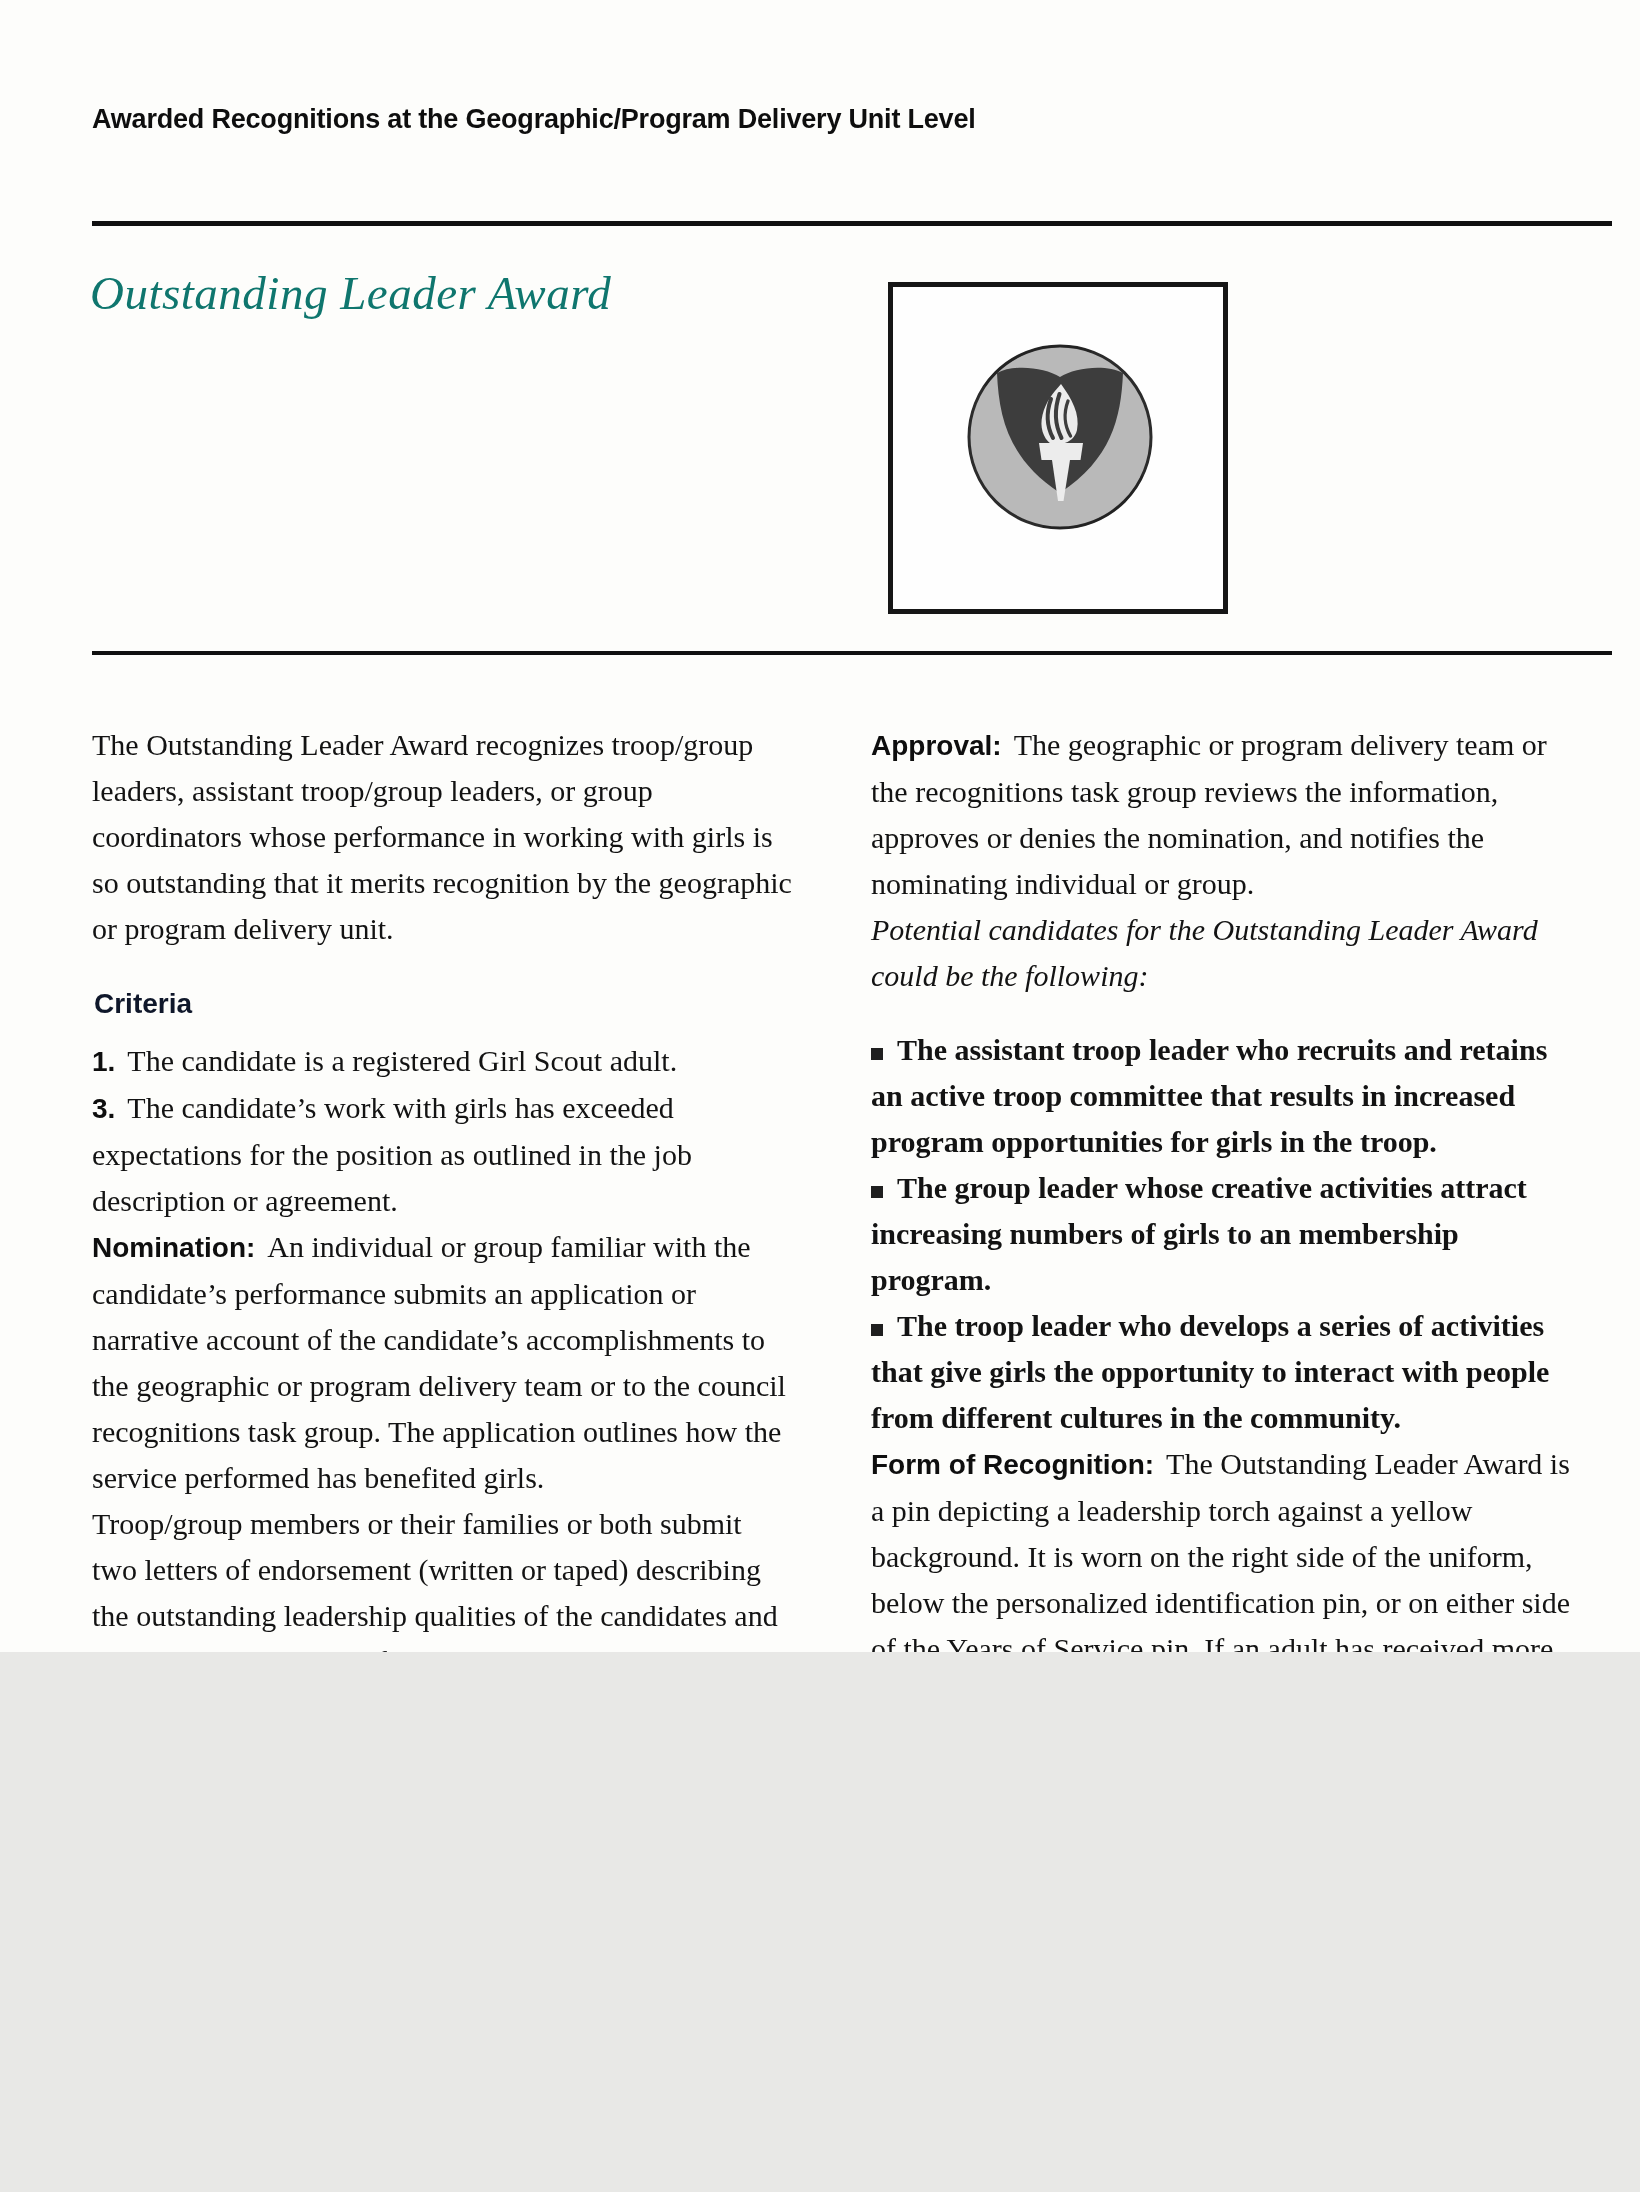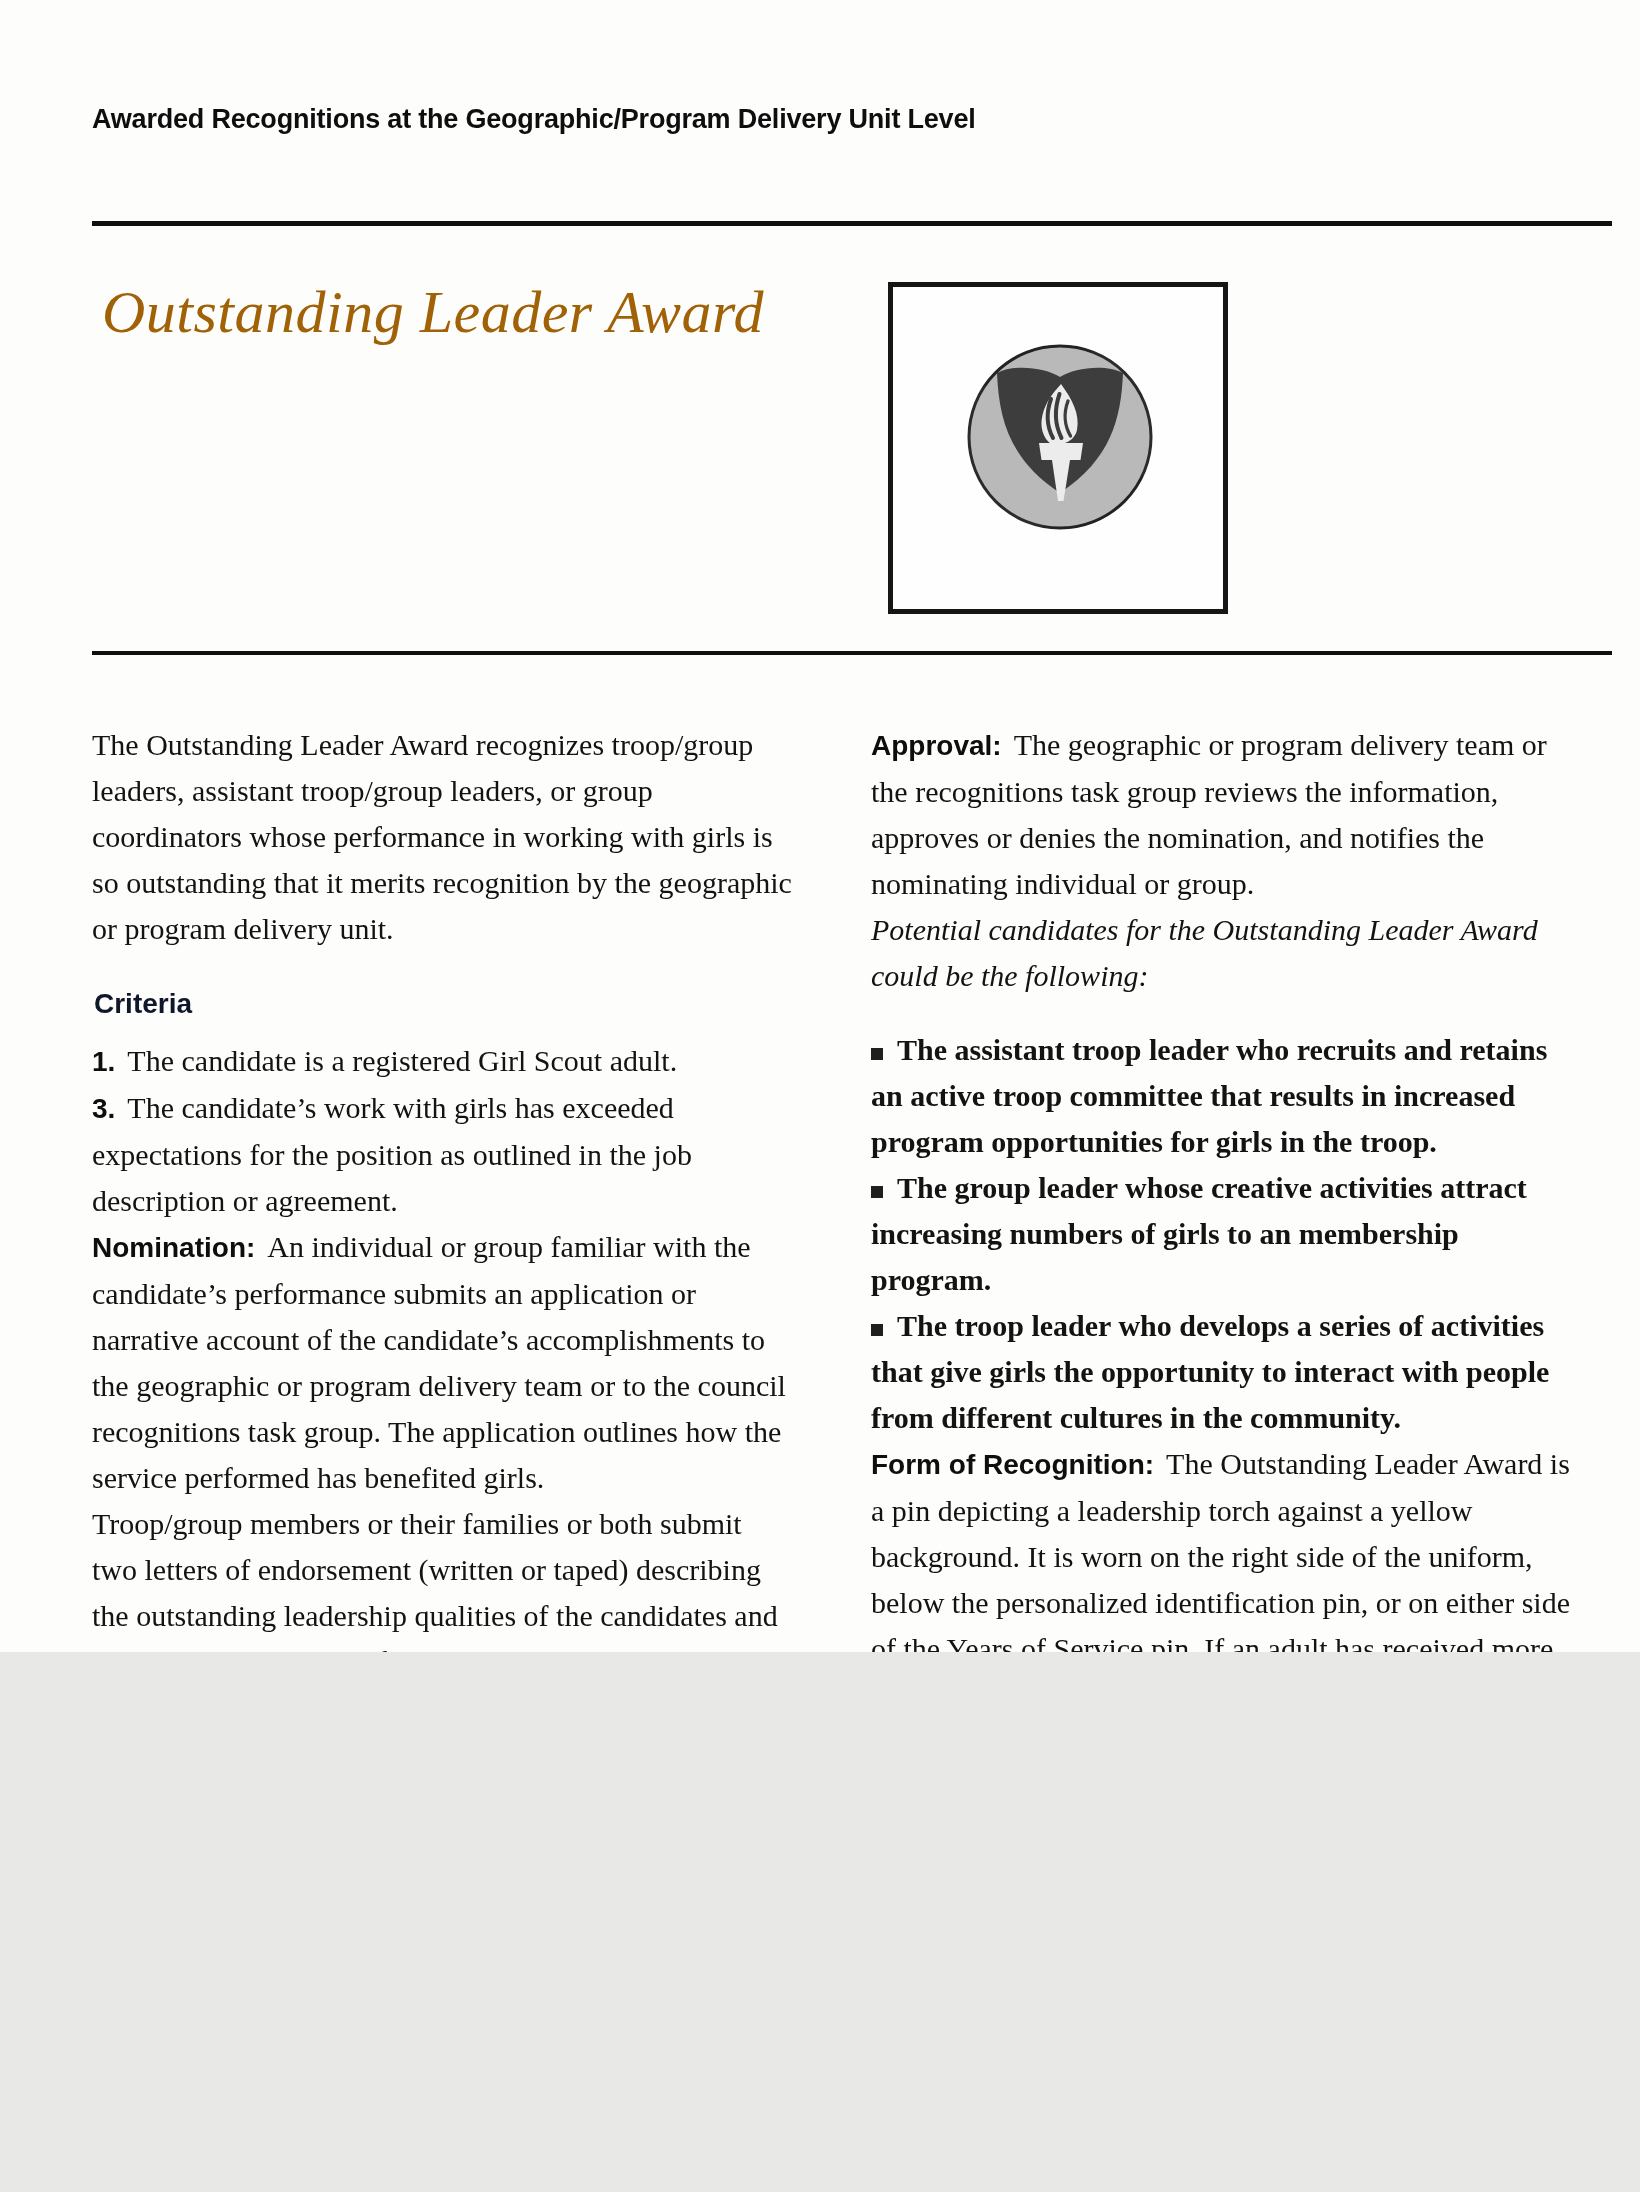--- a/index.html
+++ b/index.html
@@ -33,27 +33,27 @@
     left: 92px;
     width: 1520px;
     background: #101010;
   }
   .rule-top { top: 221px; height: 5px; }
   .rule-mid { top: 651px; height: 4px; }
 
   .title {
     left: 90px;
     top: 266px;
-    margin: 12px;
+    margin: 0;
     font-family: "Liberation Serif", serif;
     font-style: italic;
     font-weight: 400;
-    font-size: 60px;
+    font-size: 47px;
     letter-spacing: 0.5px;
-    color: #a16207;
+    color: #0f766e;
   }
 
   .badge-box {
     left: 888px;
     top: 282px;
     width: 340px;
     height: 332px;
     box-sizing: border-box;
     border: 5px solid #161616;
     background: #fefefe;

